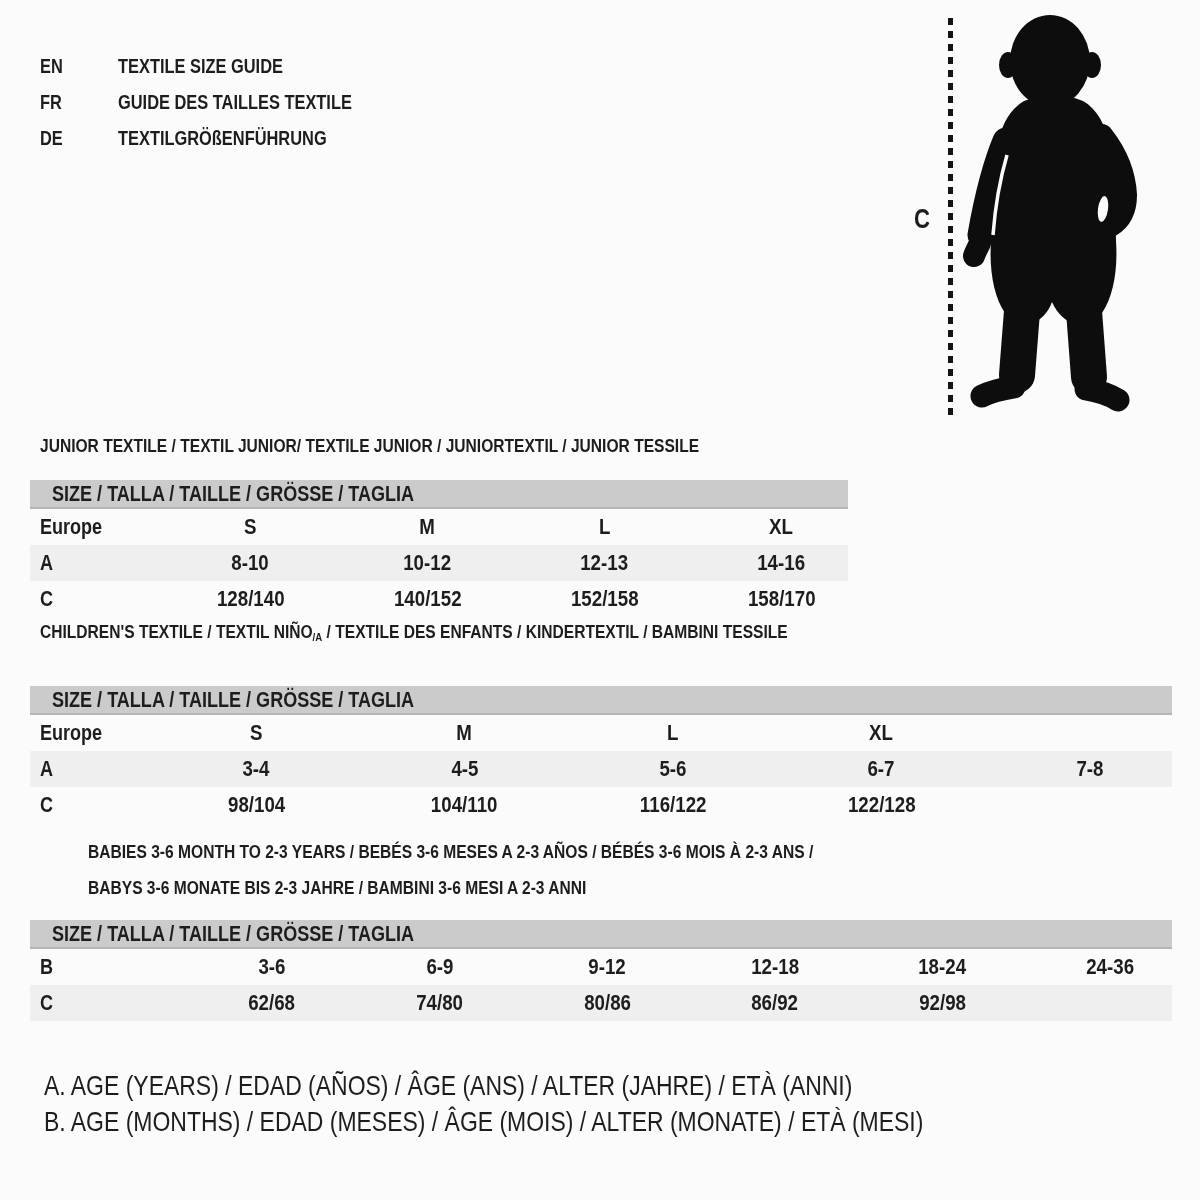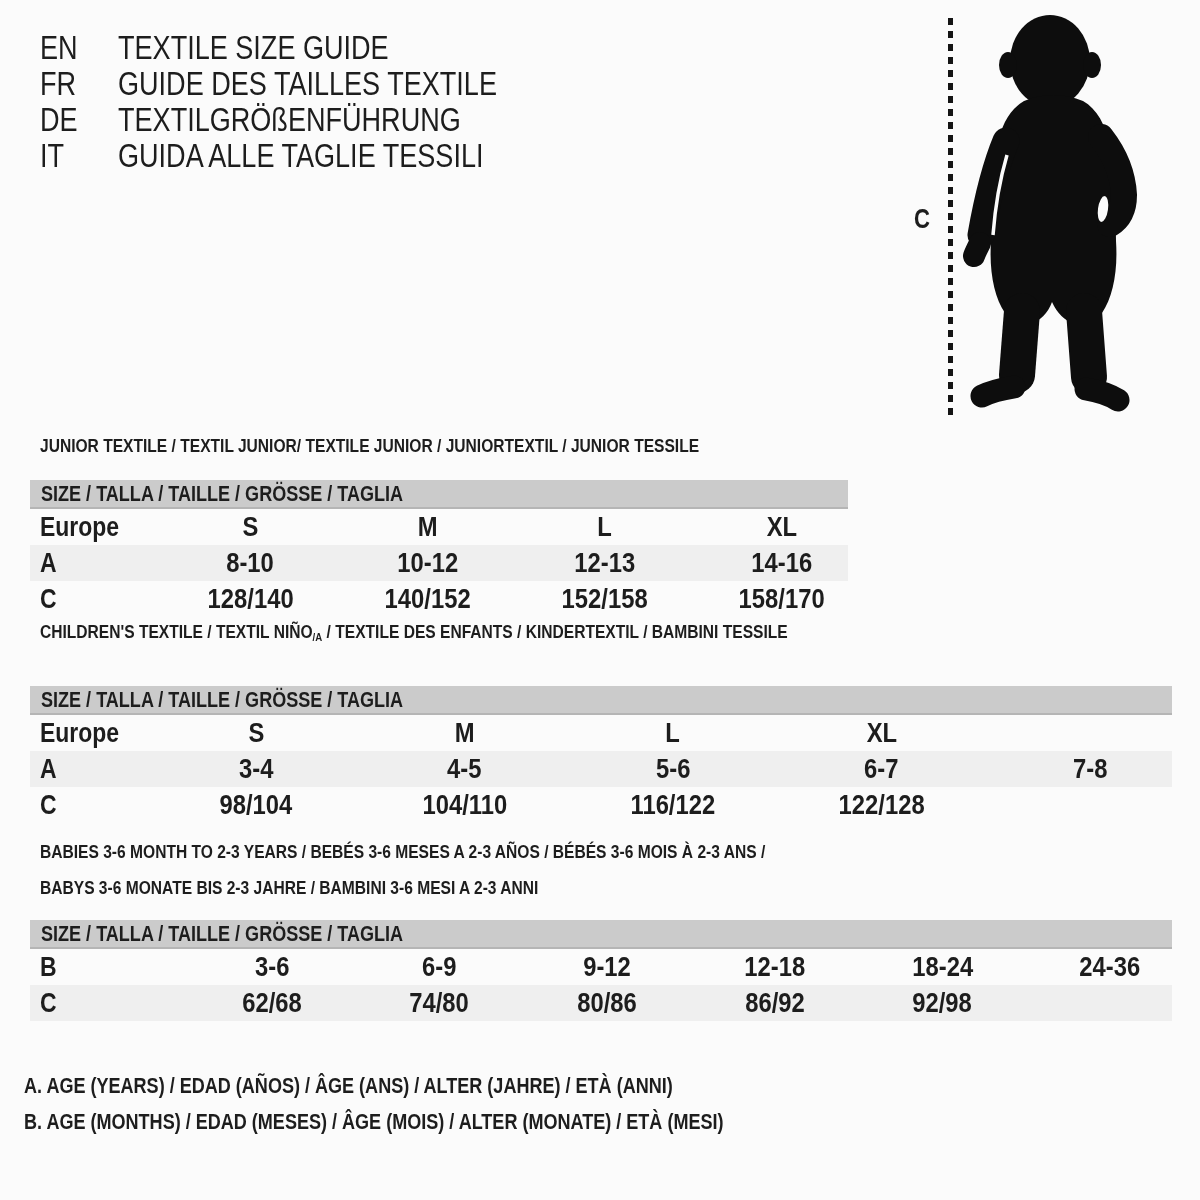--- a/index.html
+++ b/index.html
@@ -9,81 +9,77 @@
     background:#fbfbfb; overflow:hidden;
     font-family:"Liberation Sans", sans-serif;
     color:#1d1d1d;
     -webkit-font-smoothing:antialiased;
   }
   
   .cond  { display:inline-block; transform:scaleX(0.82); transform-origin:0 50%; white-space:nowrap; }
   .condc { display:inline-block; transform:scaleX(0.85); transform-origin:50% 50%; white-space:nowrap; }
 
   
-  .langs { position:absolute; left:40px; top:30px; font-size:33px; font-weight:normal; line-height:36px; }
+  .langs { position:absolute; left:40px; top:48px; font-size:20px; font-weight:bold; line-height:36px; }
   .lang-row  { display:flex; }
   .lang-code { width:78px; flex:0 0 78px; }
 
   
   .measure-line {
     position:absolute; left:948px; top:18px; width:5px; height:398px;
     background:repeating-linear-gradient(to bottom, #141414 0 7px, transparent 7px 13px);
   }
   .measure-label { position:absolute; left:914px; top:204px; font-size:27px; font-weight:bold; }
   .figure { position:absolute; left:960px; top:12px; width:186px; height:406px; }
 
   
   .section-title { position:absolute; left:40px; font-size:19px; font-weight:bold; line-height:28px; }
   #junior-title   { top:432px; }
   #children-title { top:618px; }
-  #babies-title   { top:834px; line-height:36px; }
+  #babies-title   { top:834px; line-height:36px;margin-left:48px; }
   .sub { font-size:0.62em; position:relative; top:0.22em; }
 
   
   .size-table { position:absolute; left:30px; }
   #junior-table   { top:480px; width:818px;  }
   #children-table { top:686px; width:1142px; }
   #babies-table   { top:920px; width:1142px; }
   .table-header {
     background:#cbcbcb; height:29px; line-height:28px;
-    padding-left:11px; font-size:22px; font-weight:bold;
+    padding-left:22px; font-size:22px; font-weight:bold;
     border-bottom:2px solid #b5b5b5;
   }
-  .trow { display:grid; height:36px; line-height:36px; font-size:28px; font-weight:bold;gap:44px; }
+  .trow { display:grid; height:36px; line-height:36px; font-size:22px; font-weight:bold;gap:44px; }
   .cols4 { grid-template-columns:110px repeat(4,1fr); }
   .cols5 { grid-template-columns:100px repeat(5,1fr); }
   .cols6 { grid-template-columns:136px repeat(6,1fr); }
   .trow.shaded { background:#efefef; }
   .tlabel { padding-left:10px; text-align:left; }
   .tval   { text-align:center; }
 
   
-  .legend { position:absolute; left:24px; top:1068px; font-size:22px; font-weight:bold; line-height:36px; }
+  .legend { position:absolute; left:44px; top:1068px; font-size:28px; font-weight:normal; line-height:36px; }
 </style>
 </head>
 <body>
 
 <div class="page">
 
   <div class="langs">
     <div class="lang-row">
       <span class="lang-code"><span class="cond">EN</span></span>
       <span class="cond">TEXTILE SIZE GUIDE</span>
     </div>
     <div class="lang-row">
       <span class="lang-code"><span class="cond">FR</span></span>
       <span class="cond">GUIDE DES TAILLES TEXTILE</span>
     </div>
     <div class="lang-row">
       <span class="lang-code"><span class="cond">DE</span></span>
       <span class="cond">TEXTILGRÖßENFÜHRUNG</span>
-    </div>
-    <div class="lang-row">
-      <span class="lang-code"><span class="cond">IT</span></span>
-      <span class="cond">GUIDA ALLE TAGLIE TESSILI</span>
     </div>
   </div>
 
   <div class="measure-label"><span class="cond">C</span></div>
   <div class="measure-line"></div>
   <svg class="figure" viewBox="0 0 186 404" aria-hidden="true">
     <g fill="#0d0d0d" stroke="none">
       <ellipse cx="90" cy="48" rx="40" ry="46"></ellipse>
       <ellipse cx="48" cy="52" rx="9" ry="13"></ellipse>
       <ellipse cx="132" cy="52" rx="9" ry="13"></ellipse>

